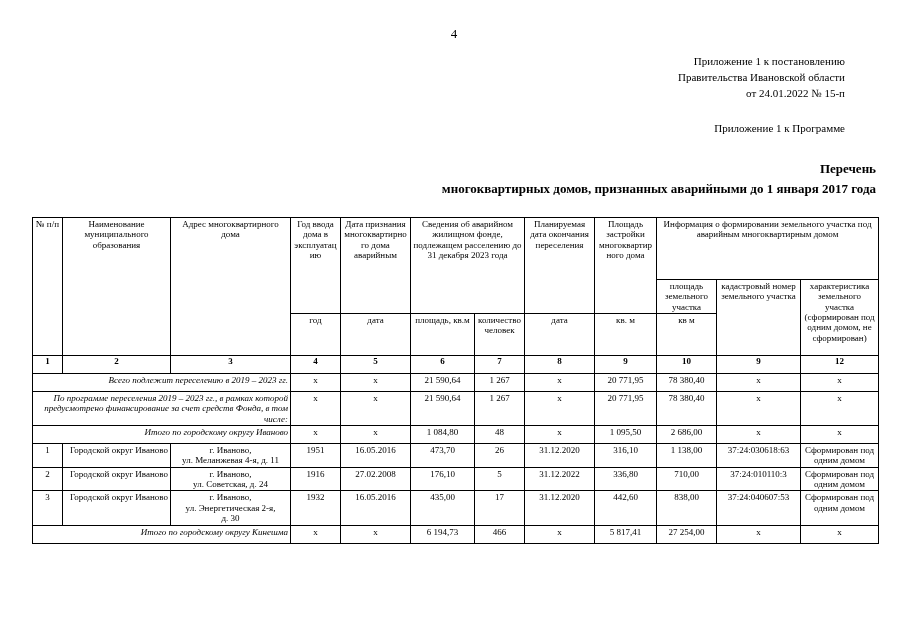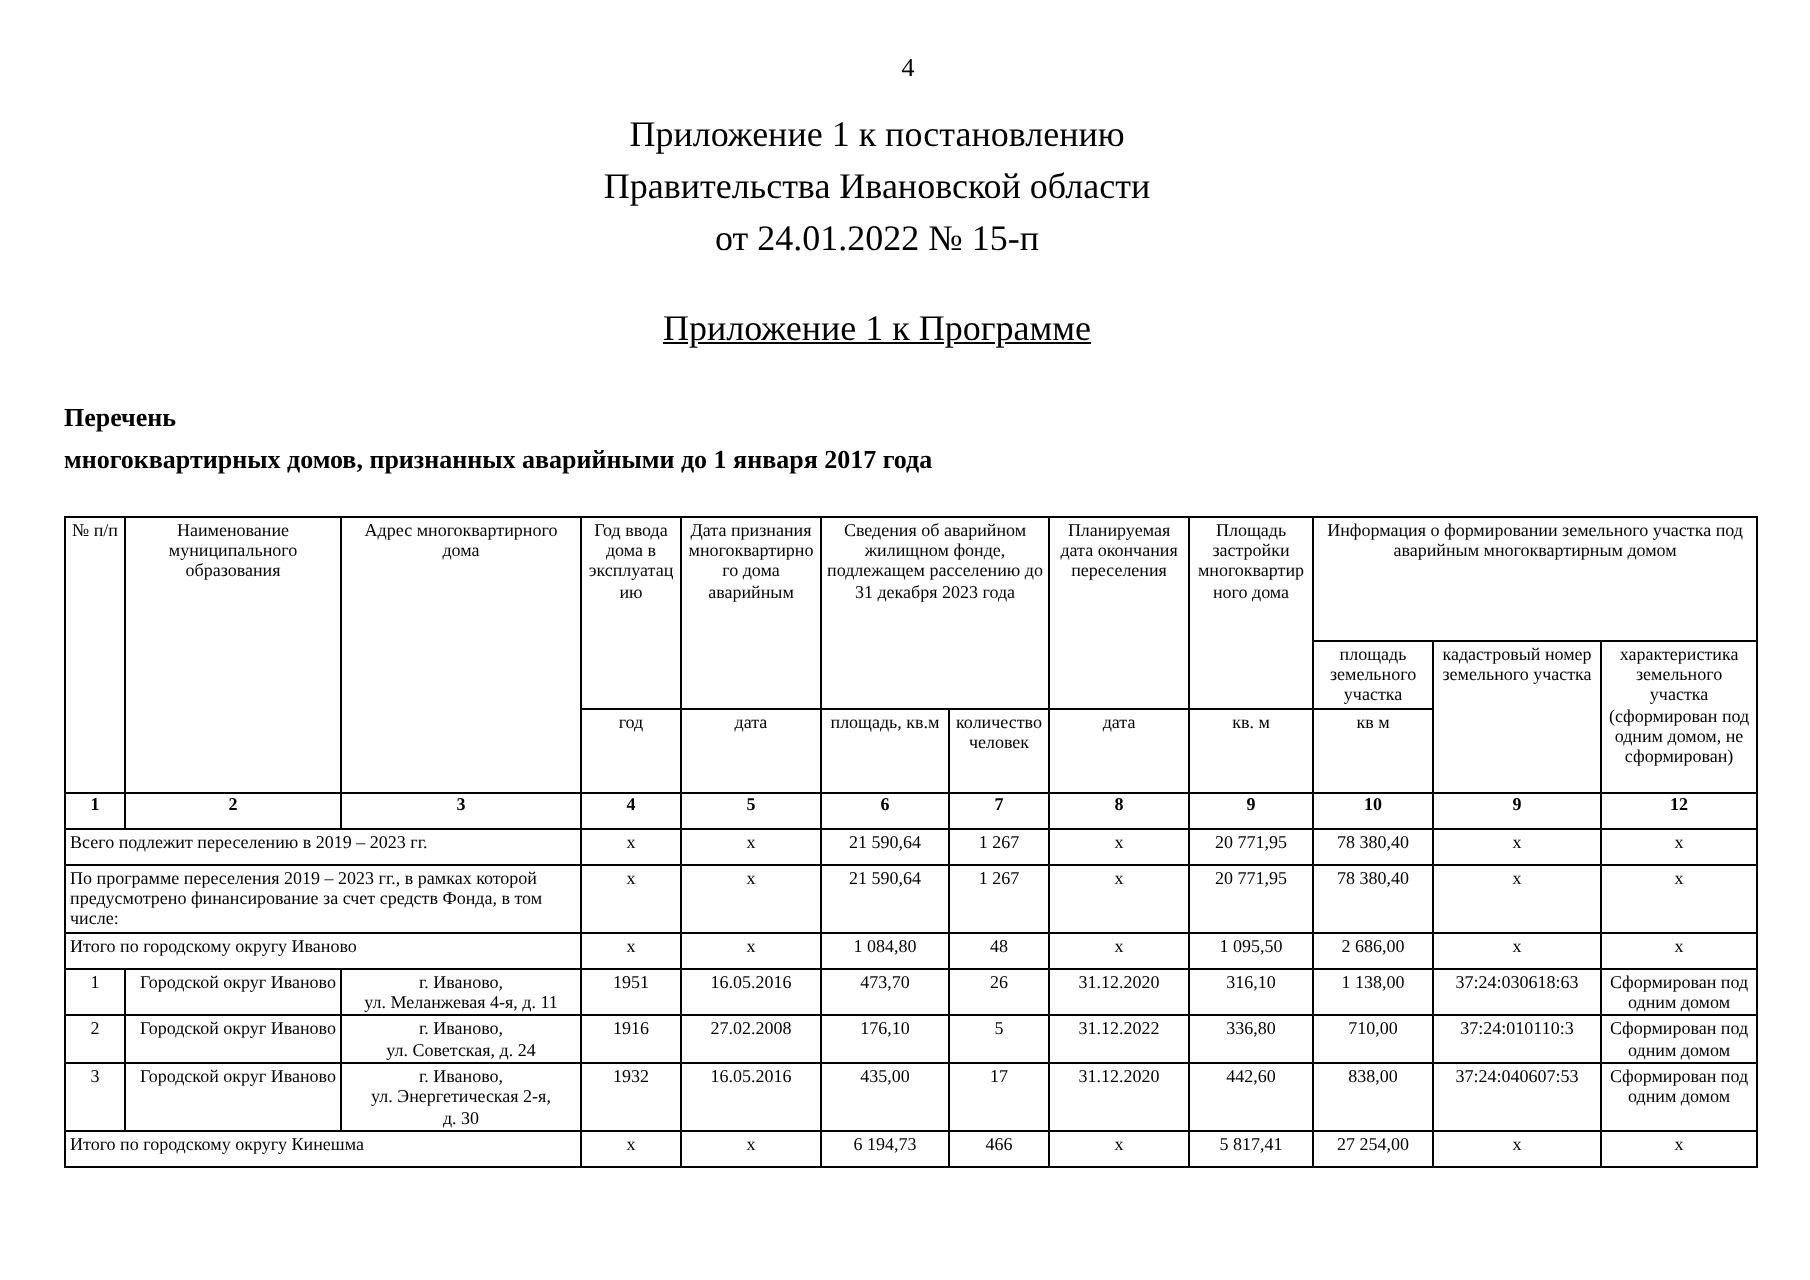--- a/index.html
+++ b/index.html
@@ -1,30 +1,30 @@
 <!DOCTYPE html>
 <html><head>
 <meta charset="utf-8">
 <style>
   * { margin:0; padding:0; box-sizing:border-box; }
   html,body { background:#e8e8e8; }
   body { width:905px; height:640px; overflow:hidden; font-family:"Liberation Serif", serif; color:#000; }
   .page { width:905px; height:640px; background:#ffffff; padding:26px 29px 0 32px; }
   .page-number { text-align:center; font-size:13px; margin-bottom:12px; }
-  .appendix-block { text-align:center; font-size:18px; line-height:1.45; margin-right:31px; }
-  .appendix-program { margin-top:19px;text-decoration:underline; }
-  .doc-title { text-align:left; font-weight:bold; font-size:13px; line-height:1.55; margin-top:22px; margin-bottom:18px; }
+  .appendix-block { text-align:right; font-size:11px; line-height:1.45; margin-right:31px; }
+  .appendix-program { margin-top:19px; }
+  .doc-title { text-align:right; font-weight:bold; font-size:13px; line-height:1.55; margin-top:22px; margin-bottom:18px; }
   table { border-collapse:collapse; table-layout:fixed; width:846px; font-size:9px; line-height:1.15; }
   th, td { border:1px solid #000; padding:1px 2px; vertical-align:top; overflow-wrap:break-word; text-align:center; }
   thead th { font-weight:normal; }
   tr.head-a { height:62px; }
   tr.head-b { height:30px; }
   tr.head-c { height:42px; }
   tr.colnum-row td { font-weight:bold; height:14px; line-height:1.05; }
-  td.label-cell { text-align:left; }
+  td.label-cell { text-align:right;font-style:italic; }
   td.left-cell { text-align:right; }
   td.addr-cell { white-space:pre-line; }
   tbody tr { height:18px; }
 </style>
 </head>
 <body>
 
 <div class="page">
 
   <div class="page-number">4</div>

